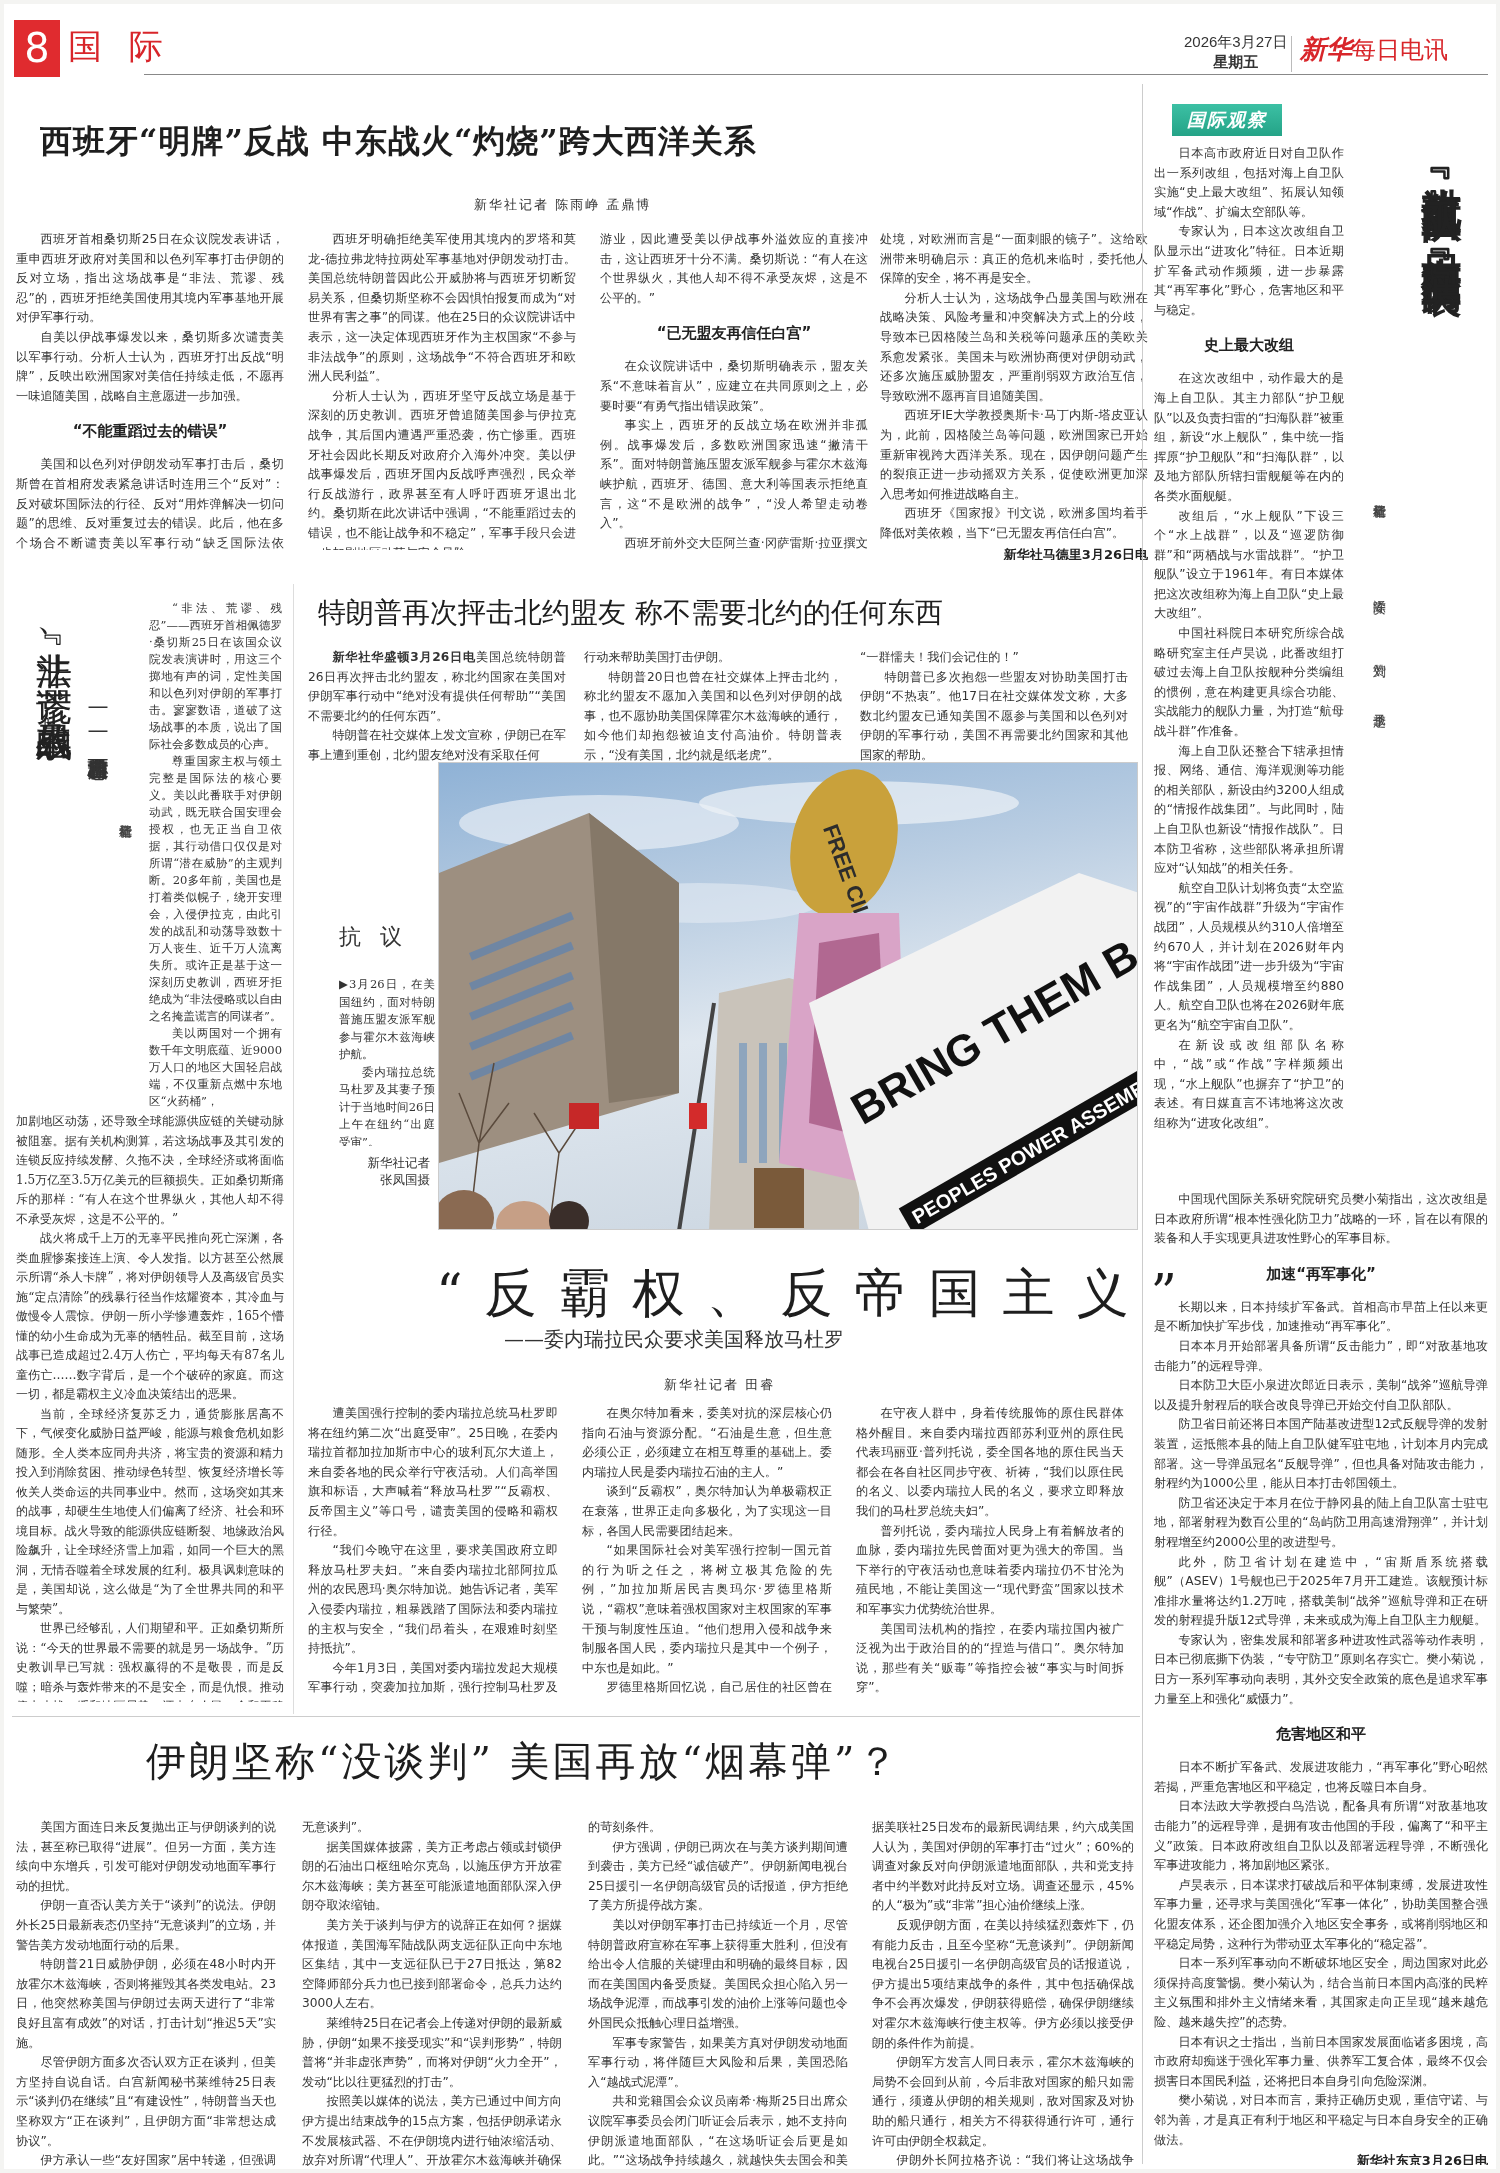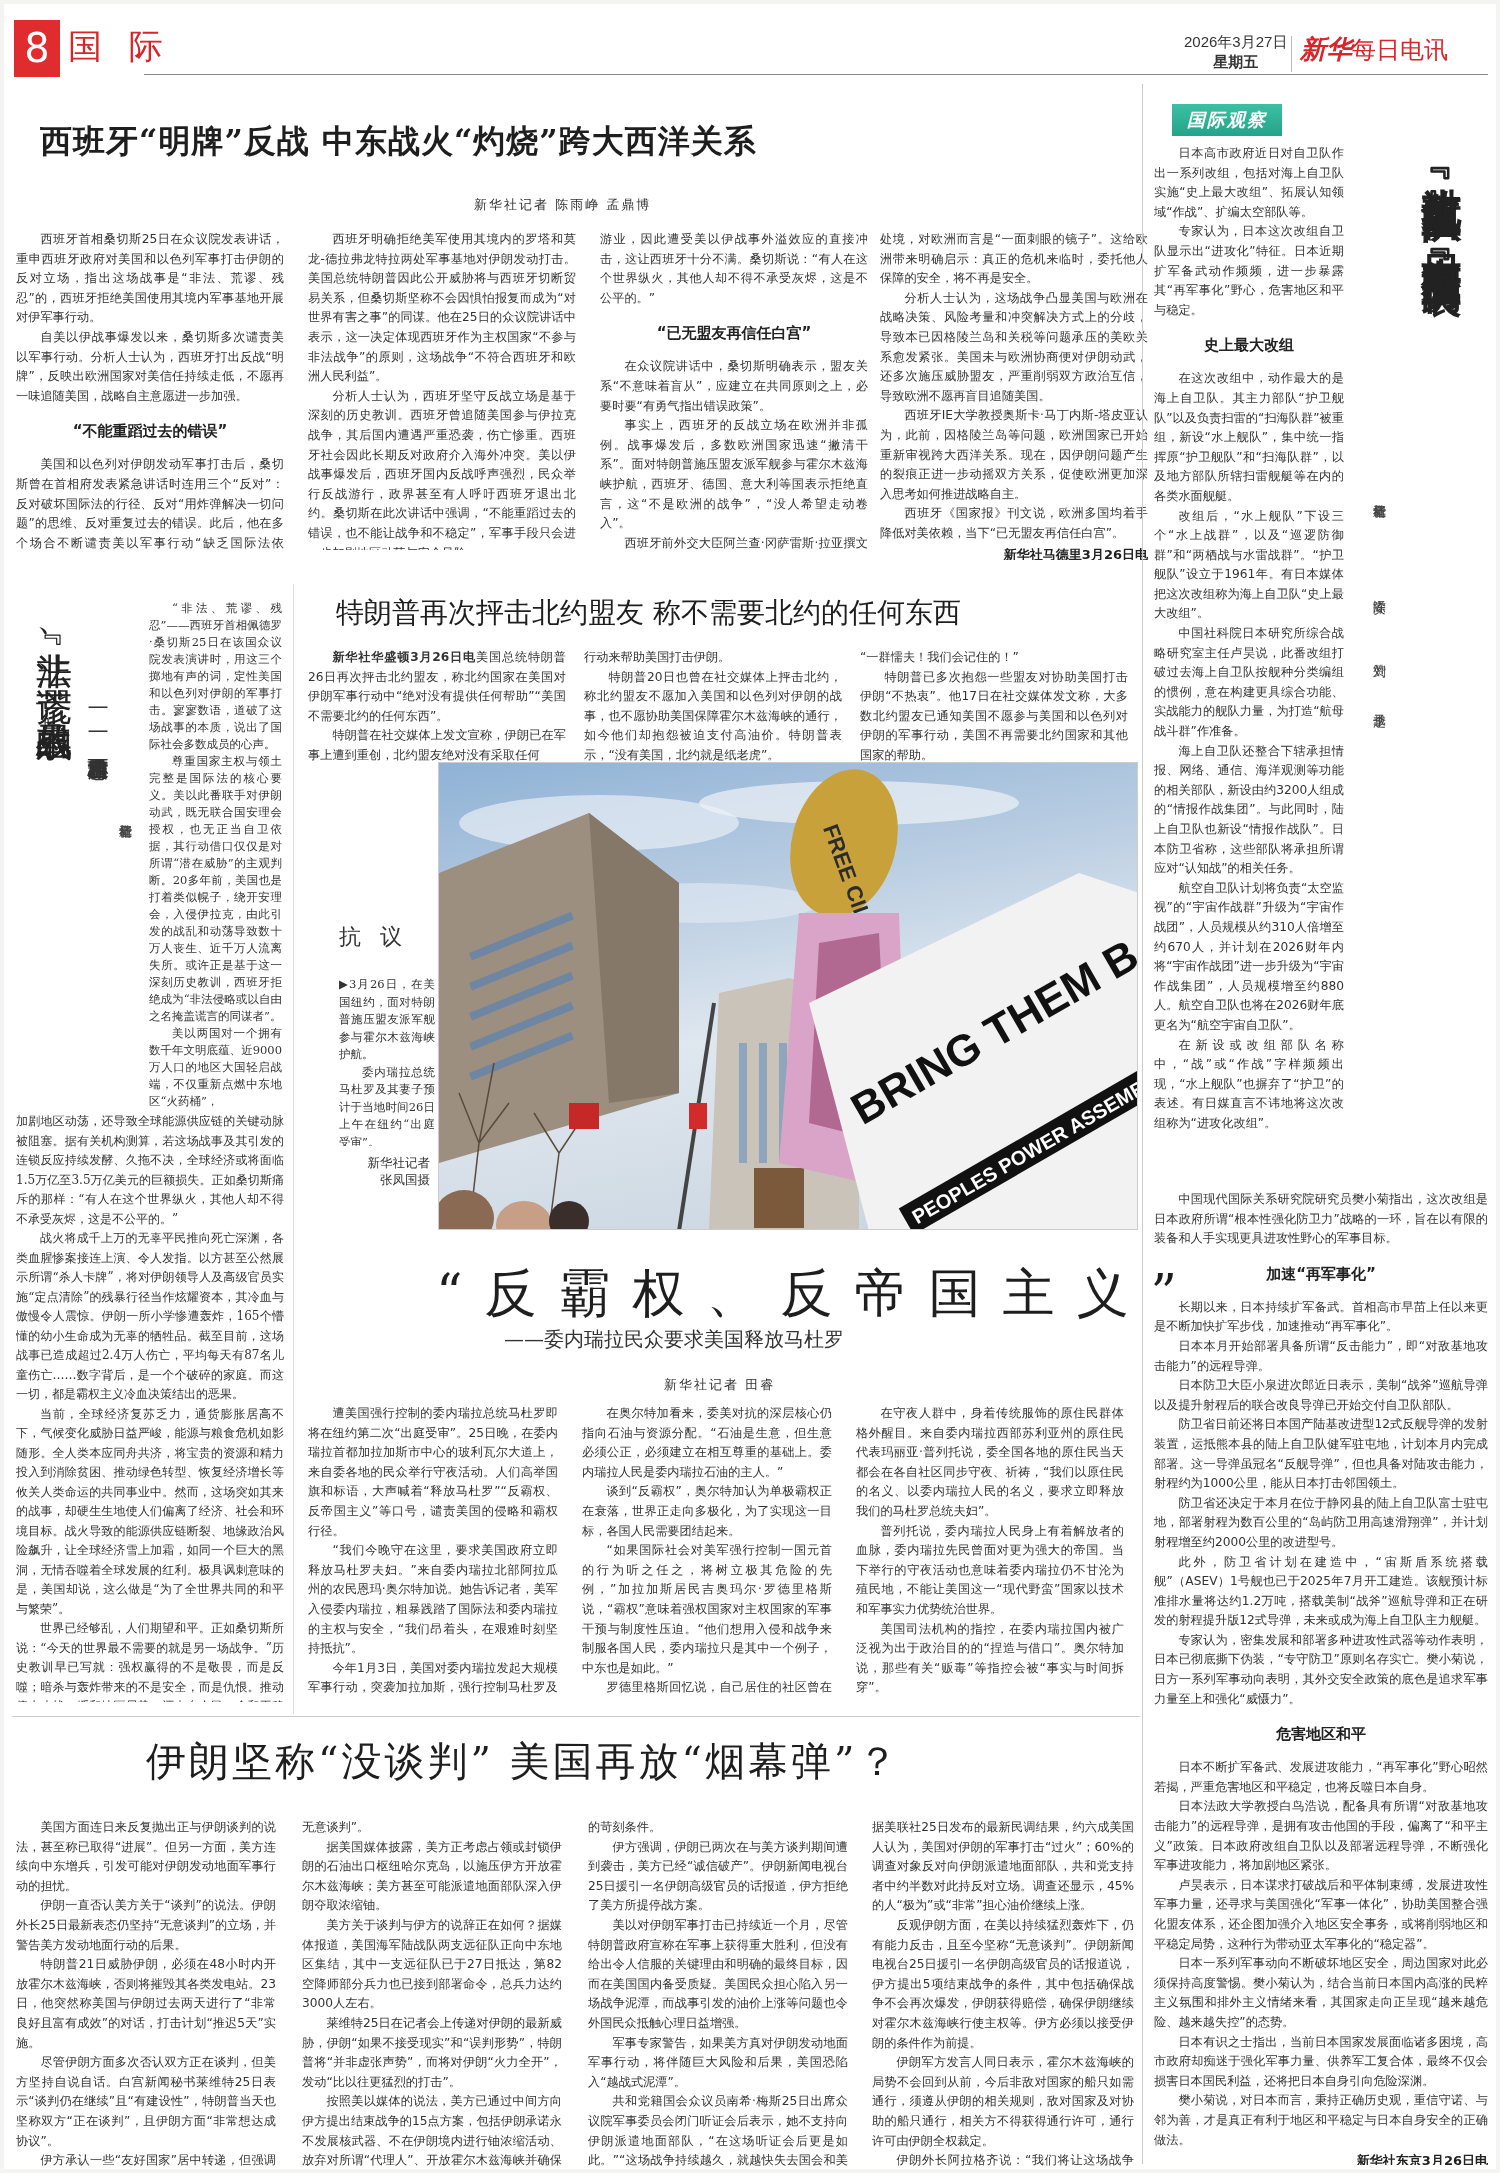--- a/index.html
+++ b/index.html
@@ -77,21 +77,21 @@
   </div>
   <div class="col" style="left:12px;top:1108px;width:268px;height:590px;">
     <p class="comm noind" style="text-indent:0">加剧地区动荡，还导致全球能源供应链的关键动脉被阻塞。据有关机构测算，若这场战事及其引发的连锁反应持续发酵、久拖不决，全球经济或将面临1.5万亿至3.5万亿美元的巨额损失。正如桑切斯痛斥的那样：“有人在这个世界纵火，其他人却不得不承受灰烬，这是不公平的。”</p>
     <p class="comm">战火将成千上万的无辜平民推向死亡深渊，各类血腥惨案接连上演、令人发指。以方甚至公然展示所谓“杀人卡牌”，将对伊朗领导人及高级官员实施“定点清除”的残暴行径当作炫耀资本，其冷血与傲慢令人震惊。伊朗一所小学惨遭轰炸，165个懵懂的幼小生命成为无辜的牺牲品。截至目前，这场战事已造成超过2.4万人伤亡，平均每天有87名儿童伤亡……数字背后，是一个个破碎的家庭。而这一切，都是霸权主义冷血决策结出的恶果。</p>
     <p class="comm">当前，全球经济复苏乏力，通货膨胀居高不下，气候变化威胁日益严峻，能源与粮食危机如影随形。全人类本应同舟共济，将宝贵的资源和精力投入到消除贫困、推动绿色转型、恢复经济增长等攸关人类命运的共同事业中。然而，这场突如其来的战事，却硬生生地使人们偏离了经济、社会和环境目标。战火导致的能源供应链断裂、地缘政治风险飙升，让全球经济雪上加霜，如同一个巨大的黑洞，无情吞噬着全球发展的红利。极具讽刺意味的是，美国却说，这么做是“为了全世界共同的和平与繁荣”。</p>
     <p class="comm">世界已经够乱，人们期望和平。正如桑切斯所说：“今天的世界最不需要的就是另一场战争。”历史教训早已写就：强权赢得的不是敬畏，而是反噬；暗杀与轰炸带来的不是安全，而是仇恨。推动停火止战、缓和地区局势，还中东人民一个和平稳定的生存环境，是当下国际社会的共同责任。</p>
 
   </div>
   <div class="rule" style="left:289px;top:580px;width:1px;height:1130px;background:#ddd;"></div>
 
-  <div class="abs hl" style="left:332px;top:590px;font-size:28px;font-weight:normal;">特朗普再次抨击北约盟友  称不需要北约的任何东西</div>
+  <div class="abs hl" style="left:314px;top:590px;font-size:28px;font-weight:normal;">特朗普再次抨击北约盟友  称不需要北约的任何东西</div>
   <div class="col" style="left:304px;top:644px;width:258px;height:120px;">
     <p class="p"><b>新华社华盛顿3月26日电</b><span>美国总统特朗普26日再次抨击北约盟友，称北约国家在美国对伊朗军事行动中“绝对没有提供任何帮助”“美国不需要北约的任何东西”。</span></p>
     <p class="p">特朗普在社交媒体上发文宣称，伊朗已在军事上遭到重创，北约盟友绝对没有采取任何</p>
   </div>
   <div class="col" style="left:580px;top:644px;width:258px;height:120px;">
     <p class="p noind">行动来帮助美国打击伊朗。</p>
     <p class="p">特朗普20日也曾在社交媒体上抨击北约，称北约盟友不愿加入美国和以色列对伊朗的战事，也不愿协助美国保障霍尔木兹海峡的通行，如今他们却抱怨被迫支付高油价。特朗普表示，“没有美国，北约就是纸老虎”。</p>
   </div>
   <div class="col" style="left:856px;top:644px;width:268px;height:120px;">
     <p class="p noind">“一群懦夫！我们会记住的！”</p>

